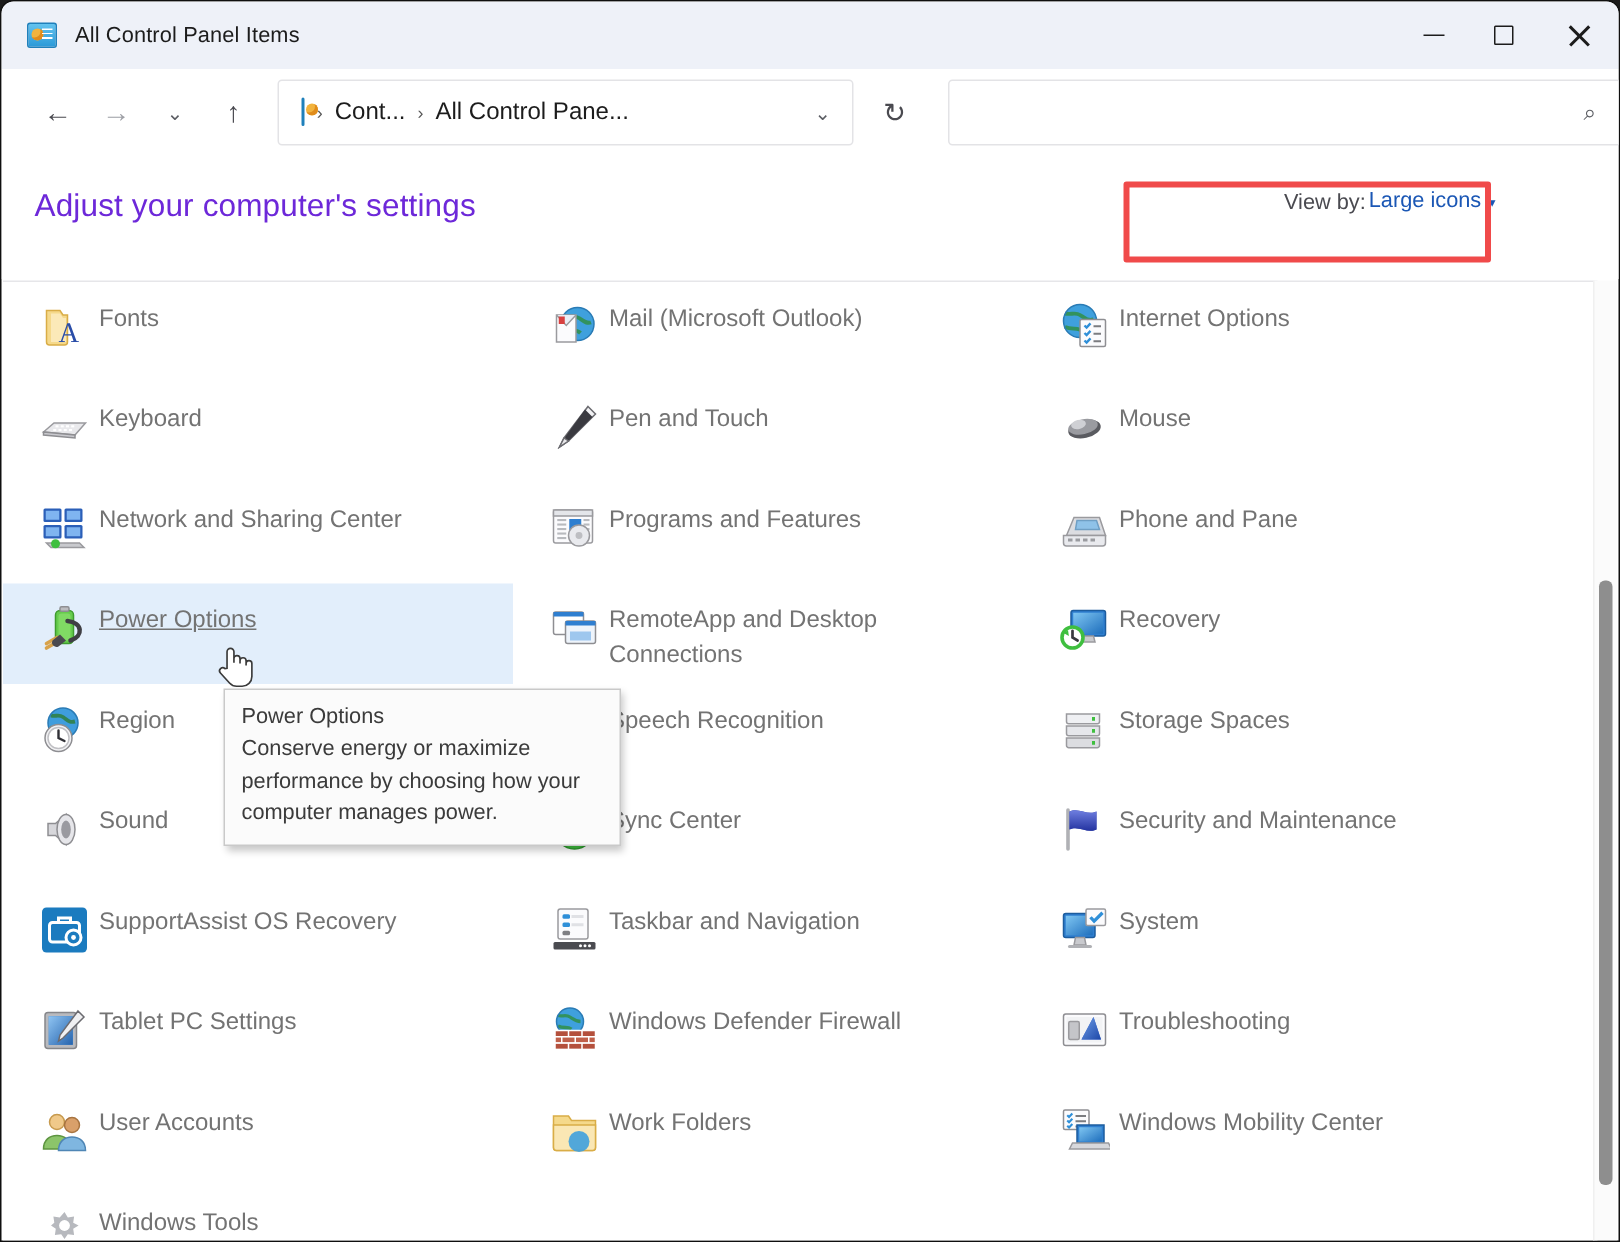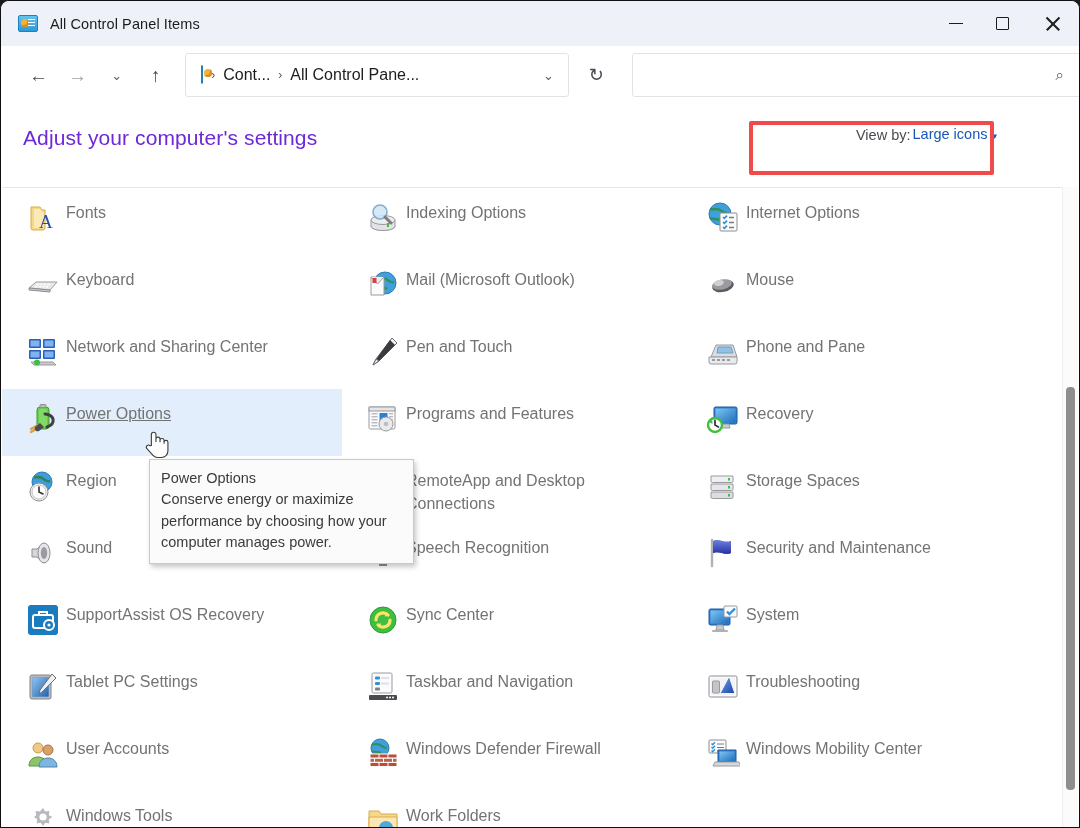--- a/index.html
+++ b/index.html
@@ -397,33 +397,20 @@
             <span class="item-icon">
               <svg class="ic" viewBox="0 0 34 34">
       <path d="M17 4l2.2 3.6 4.2-.6-.6 4.2L26.4 13l-3.6 2.2.6 4.2-4.2-.6L17 22l-2.2-3.2-4.2.6.6-4.2L8 13l2.2-1.8-.6-4.2 4.2.6z" fill="#b7b9be"></path>
       <circle cx="17" cy="13" r="3.6" fill="#fff"></circle>
               </svg>
             </span>
             <span class="item-label">Windows Tools</span>
           </div>
         </div>
       <div id="col2">
-          <div class="item">
-            <span class="item-icon">
-              <svg class="ic" viewBox="0 0 34 34">
-      <ellipse cx="17" cy="25" rx="12" ry="4.5" fill="#d6d7db" stroke="#9a9a9e"></ellipse>
-      <path d="M5 19v6c0 2.5 5.4 4.5 12 4.5s12-2 12-4.5v-6z" fill="#e2e3e7" stroke="#9a9a9e"></path>
-      <ellipse cx="17" cy="19" rx="12" ry="4.5" fill="#eceded" stroke="#9a9a9e"></ellipse>
-      <rect x="21" y="22" width="2" height="4" fill="#3fbf3f"></rect>
-      <circle cx="14" cy="11" r="7" fill="#cfe6f7" stroke="#6f9fc4" stroke-width="1.6" opacity=".85"></circle>
-      <path d="M19 16l6 6" stroke="#7d7e82" stroke-width="3" stroke-linecap="round"></path>
-              </svg>
-            </span>
-            <span class="item-label">Indexing Options</span>
-          </div>
           <div class="item">
             <span class="item-icon">
               <svg class="ic" viewBox="0 0 34 34">
       <circle cx="19" cy="15" r="11" fill="#3fa0dd"></circle>
       <path d="M10 10c4 1 7-1 10 1s5 4 8 3M9 18c5 2 9 0 12 3" stroke="#2f8f3f" stroke-width="2.6" fill="none" opacity=".8"></path>
       <circle cx="19" cy="15" r="11" fill="none" stroke="#2a7bb5"></circle>
       <path d="M5 9h13v18H5z" fill="#fbfbfd" stroke="#9a9a9e"></path>
       <path d="M5 9l6.5 7L18 9" fill="#e8edf5" stroke="#9a9a9e"></path>
       <rect x="6.5" y="10" width="4" height="5" fill="#d84040"></rect>
               </svg>

